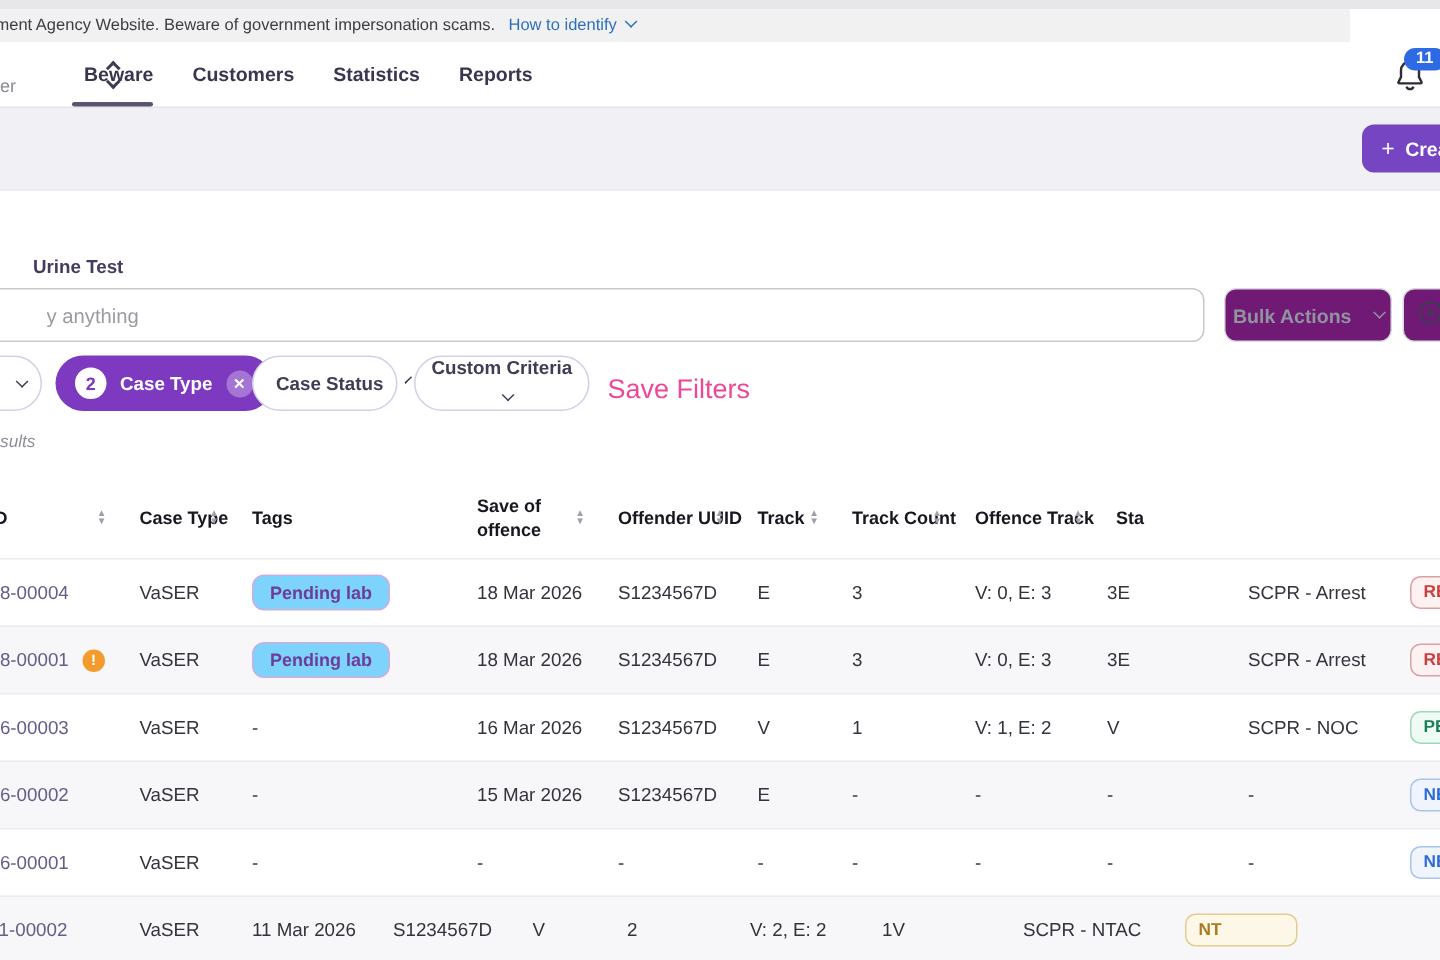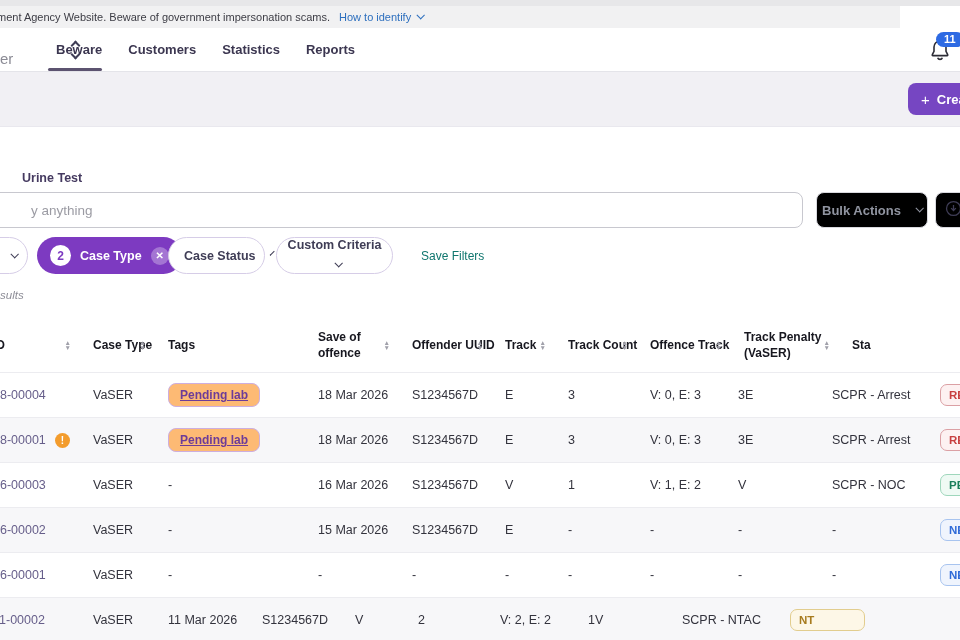--- a/index.html
+++ b/index.html
@@ -12,21 +12,21 @@
   .banner { left:0; top:6px; width:900px; height:22px; background:#f1f1f2;
             display:flex; align-items:center; font-size:11px; color:#3c3c44; }
   .banner-text { margin-left:-3px; white-space:nowrap; }
   .banner-link { color:#2d6fbe; margin-left:9px; white-space:nowrap; cursor:pointer; }
   .chev { display:inline-block; width:6px; height:6px; border-right:1.6px solid currentColor;
           border-bottom:1.6px solid currentColor; transform:rotate(45deg) translateY(-1px);
           margin-left:6px; margin-bottom:2px; }
 
   
   .nav { left:0; top:28px; width:960px; height:44px; background:#fff; border-bottom:1px solid #e4e4e9; }
-  .nav-frag { left:0; top:50px; font-size:15px; color:#8b8b95; }
+  .nav-frag { left:0; top:50px; font-size:12px; color:#8b8b95; }
   .switcher { left:66px; top:40px; width:18px; height:22px; color:#3f3d56; }
   .switch-up, .switch-dn { display:block; width:7px; height:7px; border-right:2px solid #3f3d56;
           border-bottom:2px solid #3f3d56; margin:2px auto; }
   .switch-up { transform:rotate(-135deg); }
   .switch-dn { transform:rotate(45deg); }
   .tabs { left:56px; top:28px; height:43px; display:flex; gap:26px; align-items:center; }
   .tab { font-size:13px; font-weight:700; color:#3b3650; cursor:pointer; white-space:nowrap; }
   .tab-underline { left:48px; top:68px; width:54px; height:3px; background:#5c5370; border-radius:2px; }
   .bell { left:928px; top:37px; width:24px; height:26px; }
   .notif-badge { left:936px; top:32px; background:#2d6ae3; color:#fff; font-size:11px; font-weight:700;
@@ -40,21 +40,21 @@
   .plus { font-size:15px; font-weight:400; }
 
   
   .section-label { left:22px; top:140px; font-size:12.5px; font-weight:700; color:#453a60;margin-top:31px; }
 
   
   .search-box { left:-40px; top:192px; width:843px; height:36px; border:1px solid #c8c8cf; border-radius:8px;
                 background:#fff; font-size:13.5px; color:#33333d; padding-left:70px; outline:none;
                 font-family:"Liberation Sans", sans-serif; }
   .search-box::placeholder { color:#9b9ba3; }
-  .btn-outline { height:36px; background:#000000; border:1px solid #d9d9df; border-radius:8px;
+  .btn-outline { height:36px; background:#701a75; border:1px solid #d9d9df; border-radius:8px;
                  display:flex; align-items:center; justify-content:center; cursor:pointer;text-align:center; }
   .bulk-btn { left:816px; top:192px; width:112px; gap:9px; font-size:13px; font-weight:700; color:#9094a0; }
   .bulk-btn .chev { margin-bottom:3px; }
   .export-btn { left:935px; top:192px; width:70px; justify-content:flex-start; padding-left:9px; }
 
   
   .chip-cut { left:-30px; top:237px; width:58px; height:37px; border:1px solid #d6cde7; border-radius:19px;
               background:#fff; display:flex; align-items:center; justify-content:flex-end;
               padding-right:10px; color:#3f3d56; cursor:pointer; }
   .chip-active { left:37px; top:237px; height:37px; border-radius:19px; background:#7d3ac1; color:#fff;
@@ -63,43 +63,43 @@
                 font-size:12px; font-weight:700; display:flex; align-items:center; justify-content:center; }
   .chip-label { font-size:12.5px; font-weight:700; white-space:nowrap; }
   .chip-close { width:18px; height:18px; border-radius:50%; background:rgba(255,255,255,.3);
                 display:flex; align-items:center; justify-content:center; font-size:10px; font-weight:700;
                 color:#fff; cursor:pointer; }
   .chip { top:237px; height:37px; border:1px solid #d6cde7; border-radius:19px; background:#fff;
           display:flex; align-items:center; padding:0 15px; gap:9px; color:#3f3d56; cursor:pointer; }
   .chip .chev { margin-bottom:3px; }
   .chip-status { left:168px; width:97px; }
   .chip-custom { left:276px; width:117px;flex-direction:column; }
-  .save-filters { left:405px; top:249px; font-size:12px; color:#0f766e; cursor:pointer;margin-left:16px; }
+  .save-filters { left:405px; top:249px; font-size:18px; color:#ec4899; cursor:pointer; }
 
   .results { left:0; top:289px; font-size:11.5px; font-style:italic; color:#8e8e98; }
 
   
   .table-wrap { left:-7px; top:318px; width:1100px; }
   .thead { display:flex; align-items:center; height:54px; }
   .th { font-size:12px; font-weight:700; color:#17171f; position:relative; padding-left:7px; line-height:1.35; }
   .th:first-child { padding-left:0; }
   .trow { display:flex; align-items:center; height:45px; border-top:1px solid #ececf0; }
   .trow.alt { background:#f7f7f9; }
   .td { font-size:12.5px; color:#33333d; padding-left:7px; white-space:nowrap; display:flex; align-items:center; }
   .td:first-child { padding-left:0; }
   .c1{width:93px;} .c2{width:75px;} .c3{width:150px;} .c4{width:94px;} .c5{width:93px;}
   .c6{width:63px;} .c7{width:82px;} .c8{width:88px;} .c9{width:94px;} .c10{width:108px;} .c11{width:160px;}
   .sort { position:absolute; right:15px; top:50%; transform:translateY(-50%); display:flex;
           flex-direction:column; align-items:center; color:#a0a0aa; cursor:pointer; }
   .sort i { font-style:normal; font-size:6.5px; line-height:5px; }
   .id-link { color:#665e8a; cursor:pointer; }
   .warn-icon { width:15px; height:15px; border-radius:50%; background:#f39c2d; color:#fff; font-size:10px;
                font-weight:700; display:flex; align-items:center; justify-content:center; margin-left:9px; }
-  .tag-pill { font-size:12px; font-weight:700; color:#6d3c98; background:#fdba74; border:1px solid #cdaede;
-              border-radius:8px; padding:4px 11px; white-space:nowrap;text-decoration:underline; }
+  .tag-pill { font-size:12px; font-weight:700; color:#6d3c98; background:#7dd3fc; border:1px solid #cdaede;
+              border-radius:8px; padding:4px 11px; white-space:nowrap; }
   .status-badge { font-size:11.5px; font-weight:700; border-radius:7px; padding:4px 50px 4px 8px;
                   white-space:nowrap; border:1.3px solid; }
   .st-red   { color:#c84040; background:#fdf1f1; border-color:#dba0a4; }
   .st-green { color:#1b7f5c; background:#effaf4; border-color:#9fd7bc; }
   .st-blue  { color:#2f6bd8; background:#eff4fd; border-color:#a8c4ef; }
   .st-amber { color:#a77b1e; background:#fdf7e7; border-color:#e2cd8e; }
 </style>
 </head>
 <body>
 
@@ -203,25 +203,20 @@
     <div class="th c7"><span>Track Count</span>
       <span class="sort">
           <i>▲</i>
           <i>▼</i>
         </span></div>
     <div class="th c9"><span>Offence Track</span>
       <span class="sort">
           <i>▲</i>
           <i>▼</i>
         </span></div>
-    <div class="th c10"><span>Track Penalty (VaSER)</span>
-      <span class="sort">
-          <i>▲</i>
-          <i>▼</i>
-        </span></div>
     <div class="th c11"><span>Sta</span></div>
   </div>
 
   <div class="trow">
     <div class="td c1">
         <span class="id-link">18-00004</span>
       </div>
     <div class="td c2">VaSER</div>
     <div class="td c3">
         <span class="tag-pill">Pending lab</span>

